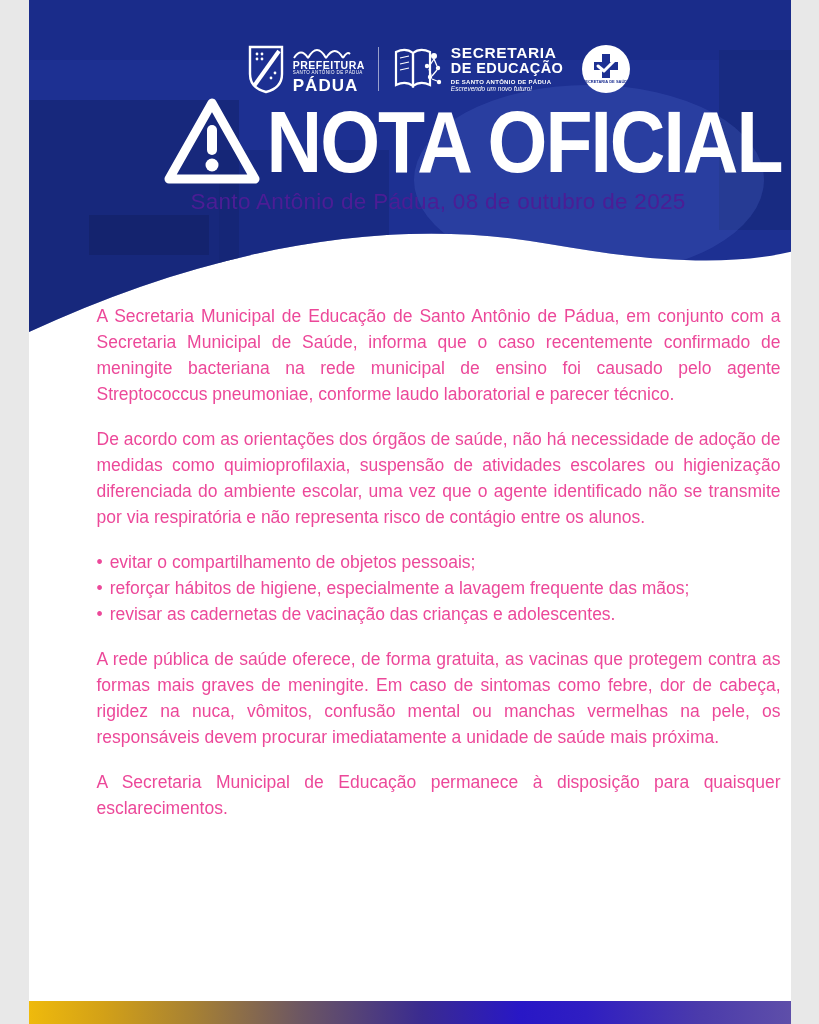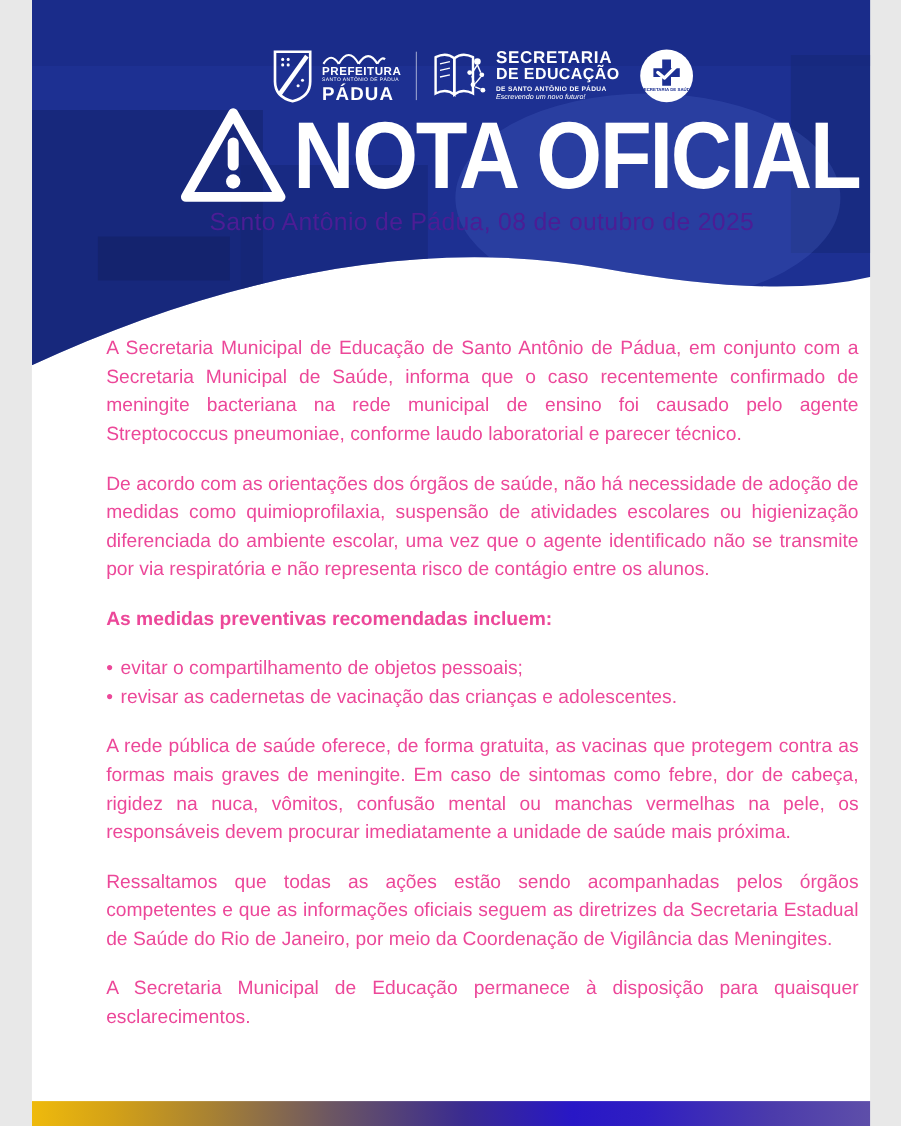--- a/index.html
+++ b/index.html
@@ -152,26 +152,25 @@
     </svg>
     <div class="main-title">NOTA OFICIAL</div>
   </div>
 
   <div class="dateline">Santo Antônio de Pádua, 08 de outubro de 2025</div>
 
   <div class="content">
     <p>A Secretaria Municipal de Educação de Santo Antônio de Pádua, em conjunto com a Secretaria Municipal de Saúde, informa que o caso recentemente confirmado de meningite bacteriana na rede municipal de ensino foi causado pelo agente Streptococcus pneumoniae, conforme laudo laboratorial e parecer técnico.</p>
     <p>De acordo com as orientações dos órgãos de saúde, não há necessidade de adoção de medidas como quimioprofilaxia, suspensão de atividades escolares ou higienização diferenciada do ambiente escolar, uma vez que o agente identificado não se transmite por via respiratória e não representa risco de contágio entre os alunos.</p>
 
-    <p class="list-heading">As medidas preventivas recomendadas incluem:</p>
     <ul class="bullet-list">
       <li>evitar o compartilhamento de objetos pessoais;</li>
+      <li>reforçar hábitos de higiene, especialmente a lavagem frequente das mãos;</li>
       <li>revisar as cadernetas de vacinação das crianças e adolescentes.</li>
     </ul>
 
     <p>A rede pública de saúde oferece, de forma gratuita, as vacinas que protegem contra as formas mais graves de meningite. Em caso de sintomas como febre, dor de cabeça, rigidez na nuca, vômitos, confusão mental ou manchas vermelhas na pele, os responsáveis devem procurar imediatamente a unidade de saúde mais próxima.</p>
-    <p>Ressaltamos que todas as ações estão sendo acompanhadas pelos órgãos competentes e que as informações oficiais seguem as diretrizes da Secretaria Estadual de Saúde do Rio de Janeiro, por meio da Coordenação de Vigilância das Meningites.</p>
     <p>A Secretaria Municipal de Educação permanece à disposição para quaisquer esclarecimentos.</p>
   </div>
 
   <div class="footer-bar"></div>
 
 </div>
 
 </body></html>

